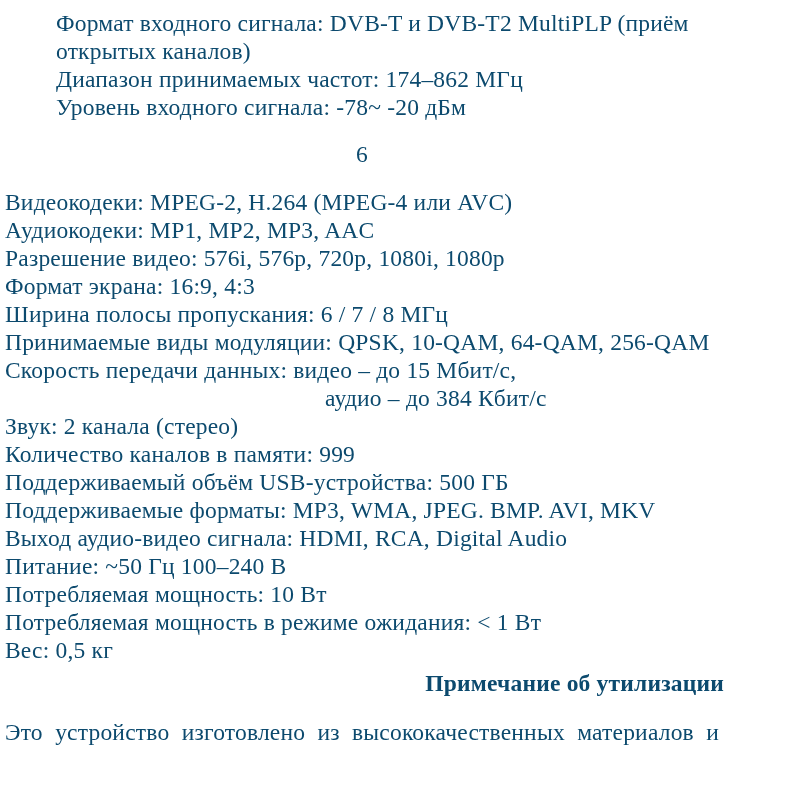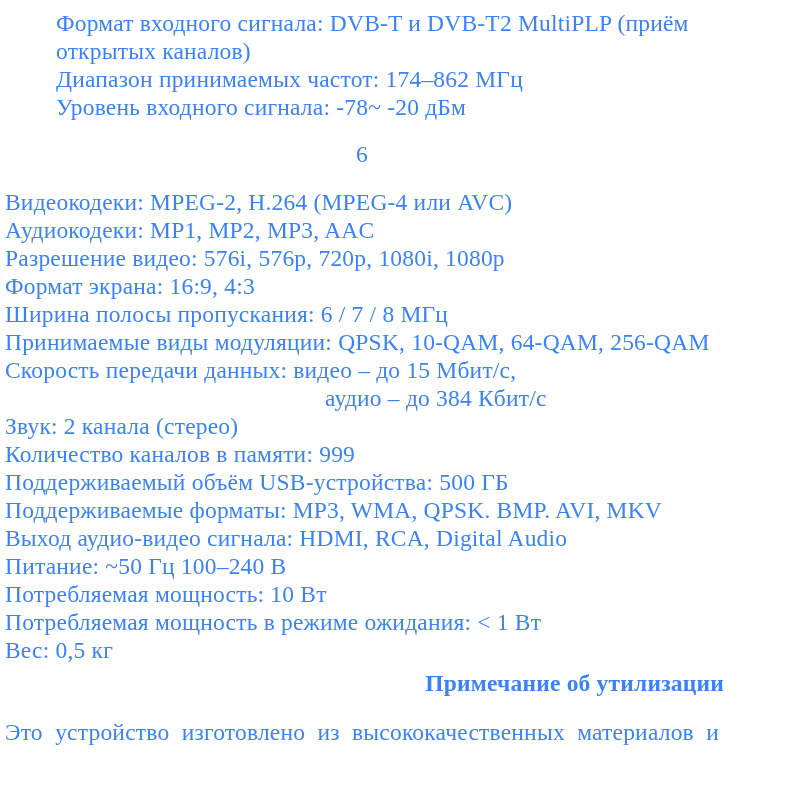--- a/index.html
+++ b/index.html
@@ -6,21 +6,21 @@
     margin: 0;
     padding: 0;
   }
   .page {
     position: relative;
     width: 724px;
     height: 800px;
     background: #ffffff;
     overflow: hidden;
     font-family: "Liberation Serif", "DejaVu Serif", serif;
-    color: #3b82f6;
+    color: #0c4a6e;
     font-size: 23.5px;
     line-height: 28px;
     letter-spacing: 0.2px;
   }
   .top-block {
     padding-top: 9px;
     margin-left: 56px;
     margin-right: 40px;
   }
   .spec-line {
@@ -89,21 +89,21 @@
       <div class="spec-line">Скорость передачи данных: видео – до 15 Мбит/с,</div>
 
       <div class="spec-line" style="padding-left: 320px;">аудио – до 384 Кбит/с</div>
 
       <div class="spec-line">Звук: 2 канала (стерео)</div>
 
       <div class="spec-line">Количество каналов в памяти: 999</div>
 
       <div class="spec-line">Поддерживаемый объём USB-устройства: 500 ГБ</div>
 
-      <div class="spec-line">Поддерживаемые форматы: MP3, WMA, QPSK. BMP. AVI, MKV</div>
+      <div class="spec-line">Поддерживаемые форматы: MP3, WMA, JPEG. BMP. AVI, MKV</div>
 
       <div class="spec-line">Выход аудио-видео сигнала: HDMI, RCA, Digital Audio</div>
 
       <div class="spec-line">Питание: ~50 Гц 100–240 В</div>
 
       <div class="spec-line">Потребляемая мощность: 10 Вт</div>
 
       <div class="spec-line">Потребляемая мощность в режиме ожидания: &lt; 1 Вт</div>
 
       <div class="spec-line">Вес: 0,5 кг</div>

